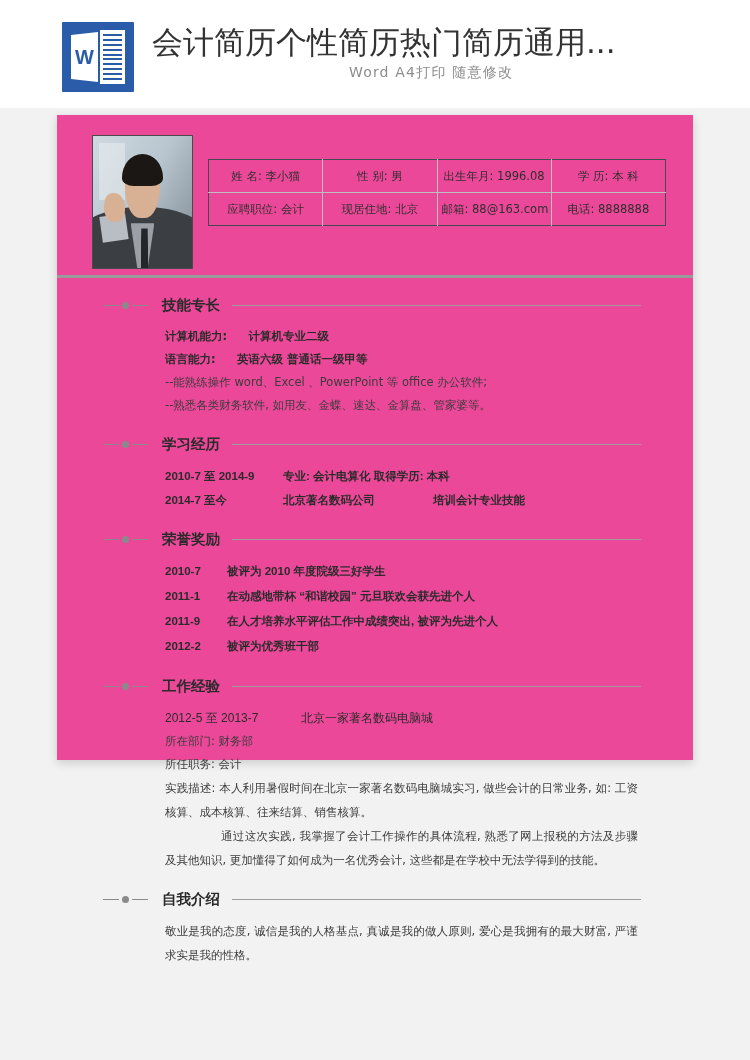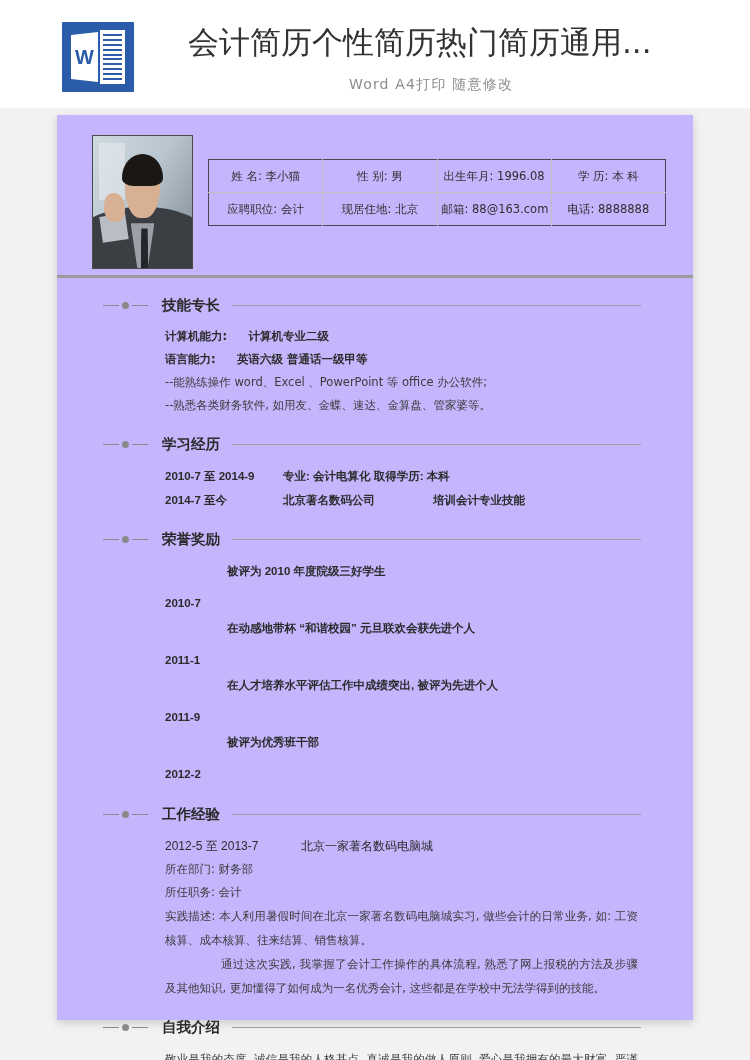--- a/index.html
+++ b/index.html
@@ -76,40 +76,39 @@
     flex: 1 1 auto;
     min-width: 0;
   }
   .banner-title {
     font-size: 31px;
     color: #333333;
     line-height: 40px;
     white-space: nowrap;
     font-family: "DejaVu Sans", sans-serif;
     letter-spacing: 0px;
-    margin-left: 36px;
   }
   .banner-sub {
     font-size: 14px;
     color: #8d8d8d;
-    margin-top: 14px;
+    margin-top: 2px;
     text-align: center;
     letter-spacing: 1.2px;
     padding-right: 40px;
     font-family: "DejaVu Sans", sans-serif;
   }
 
   
   .page {
     position: absolute;
     left: 57px;
     top: 115px;
     width: 636px;
-    height: 905px;
-    background: #c4b5fd;
+    height: 645px;
+    background: #ec4899;
     box-shadow: 0 3px 9px rgba(0,0,0,0.16);
     box-sizing: border-box;
   }
 
   
   .id-header {
     display: flex;
     align-items: flex-start;
     padding: 20px 0 0 35px;
     height: 140px;
@@ -265,21 +264,21 @@
   .bold { font-weight: bold; color: #2b2b2b; }
   .gap-sm { display: inline-block; width: 14px; }
   .gap-md { display: inline-block; width: 36px; }
 
   .edu-row { display: flex; font-size: 11.5px; line-height: 24px; }
   .edu-c1 { width: 118px; font-weight: bold; color: #2b2b2b; }
   .edu-c2 { width: 150px; font-weight: bold; color: #2b2b2b; }
   .edu-c3 { font-weight: bold; color: #2b2b2b; white-space: nowrap; }
 
   .award-row { display: flex; font-size: 11.5px; line-height: 25px; }
-  .award-date { width: 62px; font-weight: bold; color: #2b2b2b; margin-top: 32px; }
+  .award-date { width: 62px; font-weight: bold; color: #2b2b2b; }
   .award-text { font-weight: bold; color: #2b2b2b; white-space: nowrap; text-align: center; }
 
   .work-head { font-size: 12px; font-weight: normal; color: #2b2b2b; line-height: 24px; }
   .para {
     font-size: 11.5px;
     line-height: 24px;
     color: #3c3c3c;
     text-align: justify;
     font-family: "DejaVu Sans", sans-serif;
   }

